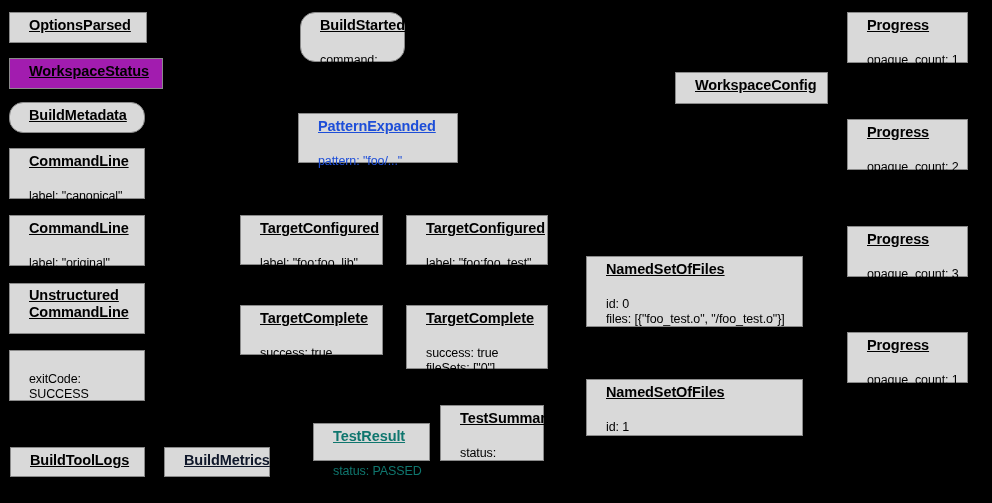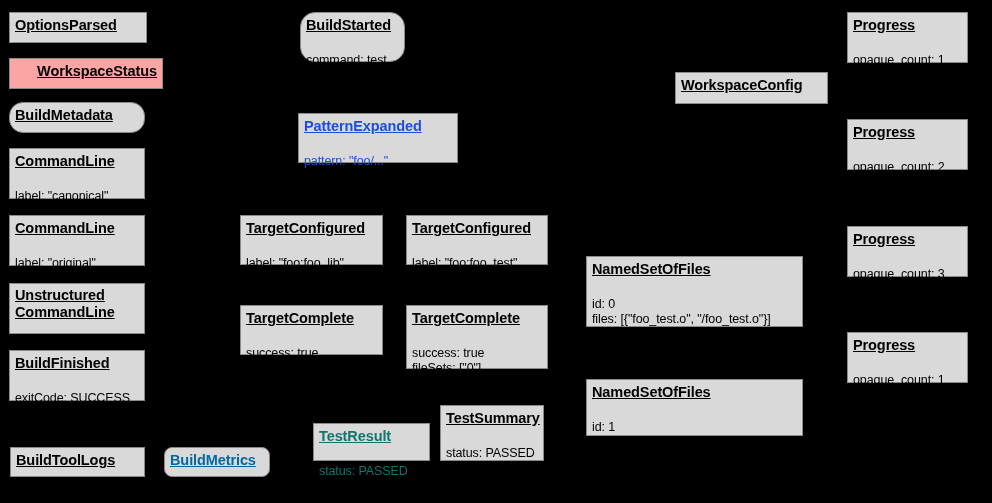--- a/index.html
+++ b/index.html
@@ -14,21 +14,21 @@
     height: 503px;
     background: #000000;
     overflow: hidden;
     font-family: "Liberation Sans", sans-serif;
   }
   .node {
     position: absolute;
     background: #d9d9d9;
     border: 1px solid #8a8a8a;
     box-sizing: border-box;
-    padding: 3px 5px 4px 5px;
+    padding: 3px 5px 4px 19px;
     color: #000000;
     line-height: 1.18;
   }
   .node-title {
     font-weight: bold;
     font-size: 14.5px;
     text-decoration: underline;
     display: inline-block;
     white-space: pre-line;
     letter-spacing: -0.1px;
@@ -50,21 +50,21 @@
       <div><span class="node-title">OptionsParsed</span></div>
     </div>
     <div class="node" style="left: 300px; top: 12px; width: 105px; height: 50px; background: rgb(217, 217, 217); border-color: rgb(138, 138, 138); color: rgb(0, 0, 0); border-radius: 15px;">
       <div><span class="node-title">BuildStarted</span></div>
       <div class="node-fields">command: test</div>
     </div>
     <div class="node" style="left: 847px; top: 12px; width: 121px; height: 51px; background: rgb(217, 217, 217); border-color: rgb(138, 138, 138); color: rgb(0, 0, 0);">
       <div><span class="node-title">Progress</span></div>
       <div class="node-fields">opaque_count: 1</div>
     </div>
-    <div class="node" style="left: 9px; top: 58px; width: 154px; height: 31px; background: #fca5a5; border-color: rgb(138, 138, 138); color: rgb(0, 0, 0); text-align: right;">
+    <div class="node" style="left: 9px; top: 58px; width: 154px; height: 31px; background: #a21caf; border-color: rgb(138, 138, 138); color: rgb(0, 0, 0);">
       <div><span class="node-title">WorkspaceStatus</span></div>
     </div>
     <div class="node" style="left: 650px; top: 72px; width: 153px; height: 32px; background: rgb(217, 217, 217); border-color: rgb(138, 138, 138); color: rgb(0, 0, 0); margin-left: 25px;">
       <div><span class="node-title">WorkspaceConfig</span></div>
     </div>
     <div class="node" style="left: 9px; top: 102px; width: 136px; height: 31px; background: rgb(217, 217, 217); border-color: rgb(138, 138, 138); color: rgb(0, 0, 0); border-radius: 14px;">
       <div><span class="node-title">BuildMetadata</span></div>
     </div>
     <div class="node" style="left: 298px; top: 113px; width: 160px; height: 50px; background: rgb(217, 217, 217); border-color: rgb(138, 138, 138); color: #1d4ed8;">
       <div><span class="node-title">PatternExpanded</span></div>
@@ -111,36 +111,35 @@
     <div class="node" style="left: 406px; top: 305px; width: 142px; height: 64px; background: rgb(217, 217, 217); border-color: rgb(138, 138, 138); color: rgb(0, 0, 0);">
       <div><span class="node-title">TargetComplete</span></div>
       <div class="node-fields">success: true
 fileSets: ["0"]</div>
     </div>
     <div class="node" style="left: 847px; top: 332px; width: 121px; height: 51px; background: rgb(217, 217, 217); border-color: rgb(138, 138, 138); color: rgb(0, 0, 0);">
       <div><span class="node-title">Progress</span></div>
       <div class="node-fields">opaque_count: 1</div>
     </div>
     <div class="node" style="left: 9px; top: 350px; width: 136px; height: 51px; background: rgb(217, 217, 217); border-color: rgb(138, 138, 138); color: rgb(0, 0, 0);">
-      <div><span class="node-title">BuildFinished</span></div>
       <div class="node-fields">exitCode: SUCCESS</div>
     </div>
     <div class="node" style="left: 586px; top: 379px; width: 217px; height: 57px; background: rgb(217, 217, 217); border-color: rgb(138, 138, 138); color: rgb(0, 0, 0);">
       <div><span class="node-title">NamedSetOfFiles</span></div>
       <div class="node-fields">id: 1
 files: [{"foo.o", "/foo.o"}]</div>
     </div>
     <div class="node" style="left: 440px; top: 405px; width: 104px; height: 56px; background: rgb(217, 217, 217); border-color: rgb(138, 138, 138); color: rgb(0, 0, 0);">
       <div><span class="node-title">TestSummary</span></div>
       <div class="node-fields">status: PASSED
 runs: 1</div>
     </div>
     <div class="node" style="left: 313px; top: 423px; width: 117px; height: 38px; background: rgb(217, 217, 217); border-color: rgb(138, 138, 138); color: #0f766e;">
       <div><span class="node-title">TestResult</span></div>
       <div class="node-fields">status: PASSED</div>
     </div>
     <div class="node" style="left: 10px; top: 447px; width: 135px; height: 30px; background: rgb(217, 217, 217); border-color: rgb(138, 138, 138); color: rgb(0, 0, 0);">
       <div><span class="node-title">BuildToolLogs</span></div>
     </div>
-    <div class="node" style="left: 164px; top: 447px; width: 106px; height: 30px; background: rgb(217, 217, 217); border-color: rgb(138, 138, 138); color: #0369a1; border-radius: 8px;">
+    <div class="node" style="left: 164px; top: 447px; width: 106px; height: 30px; background: rgb(217, 217, 217); border-color: rgb(138, 138, 138); color: #0f172a;">
       <div><span class="node-title">BuildMetrics</span></div>
     </div>
   </div>
 
 </body></html>

